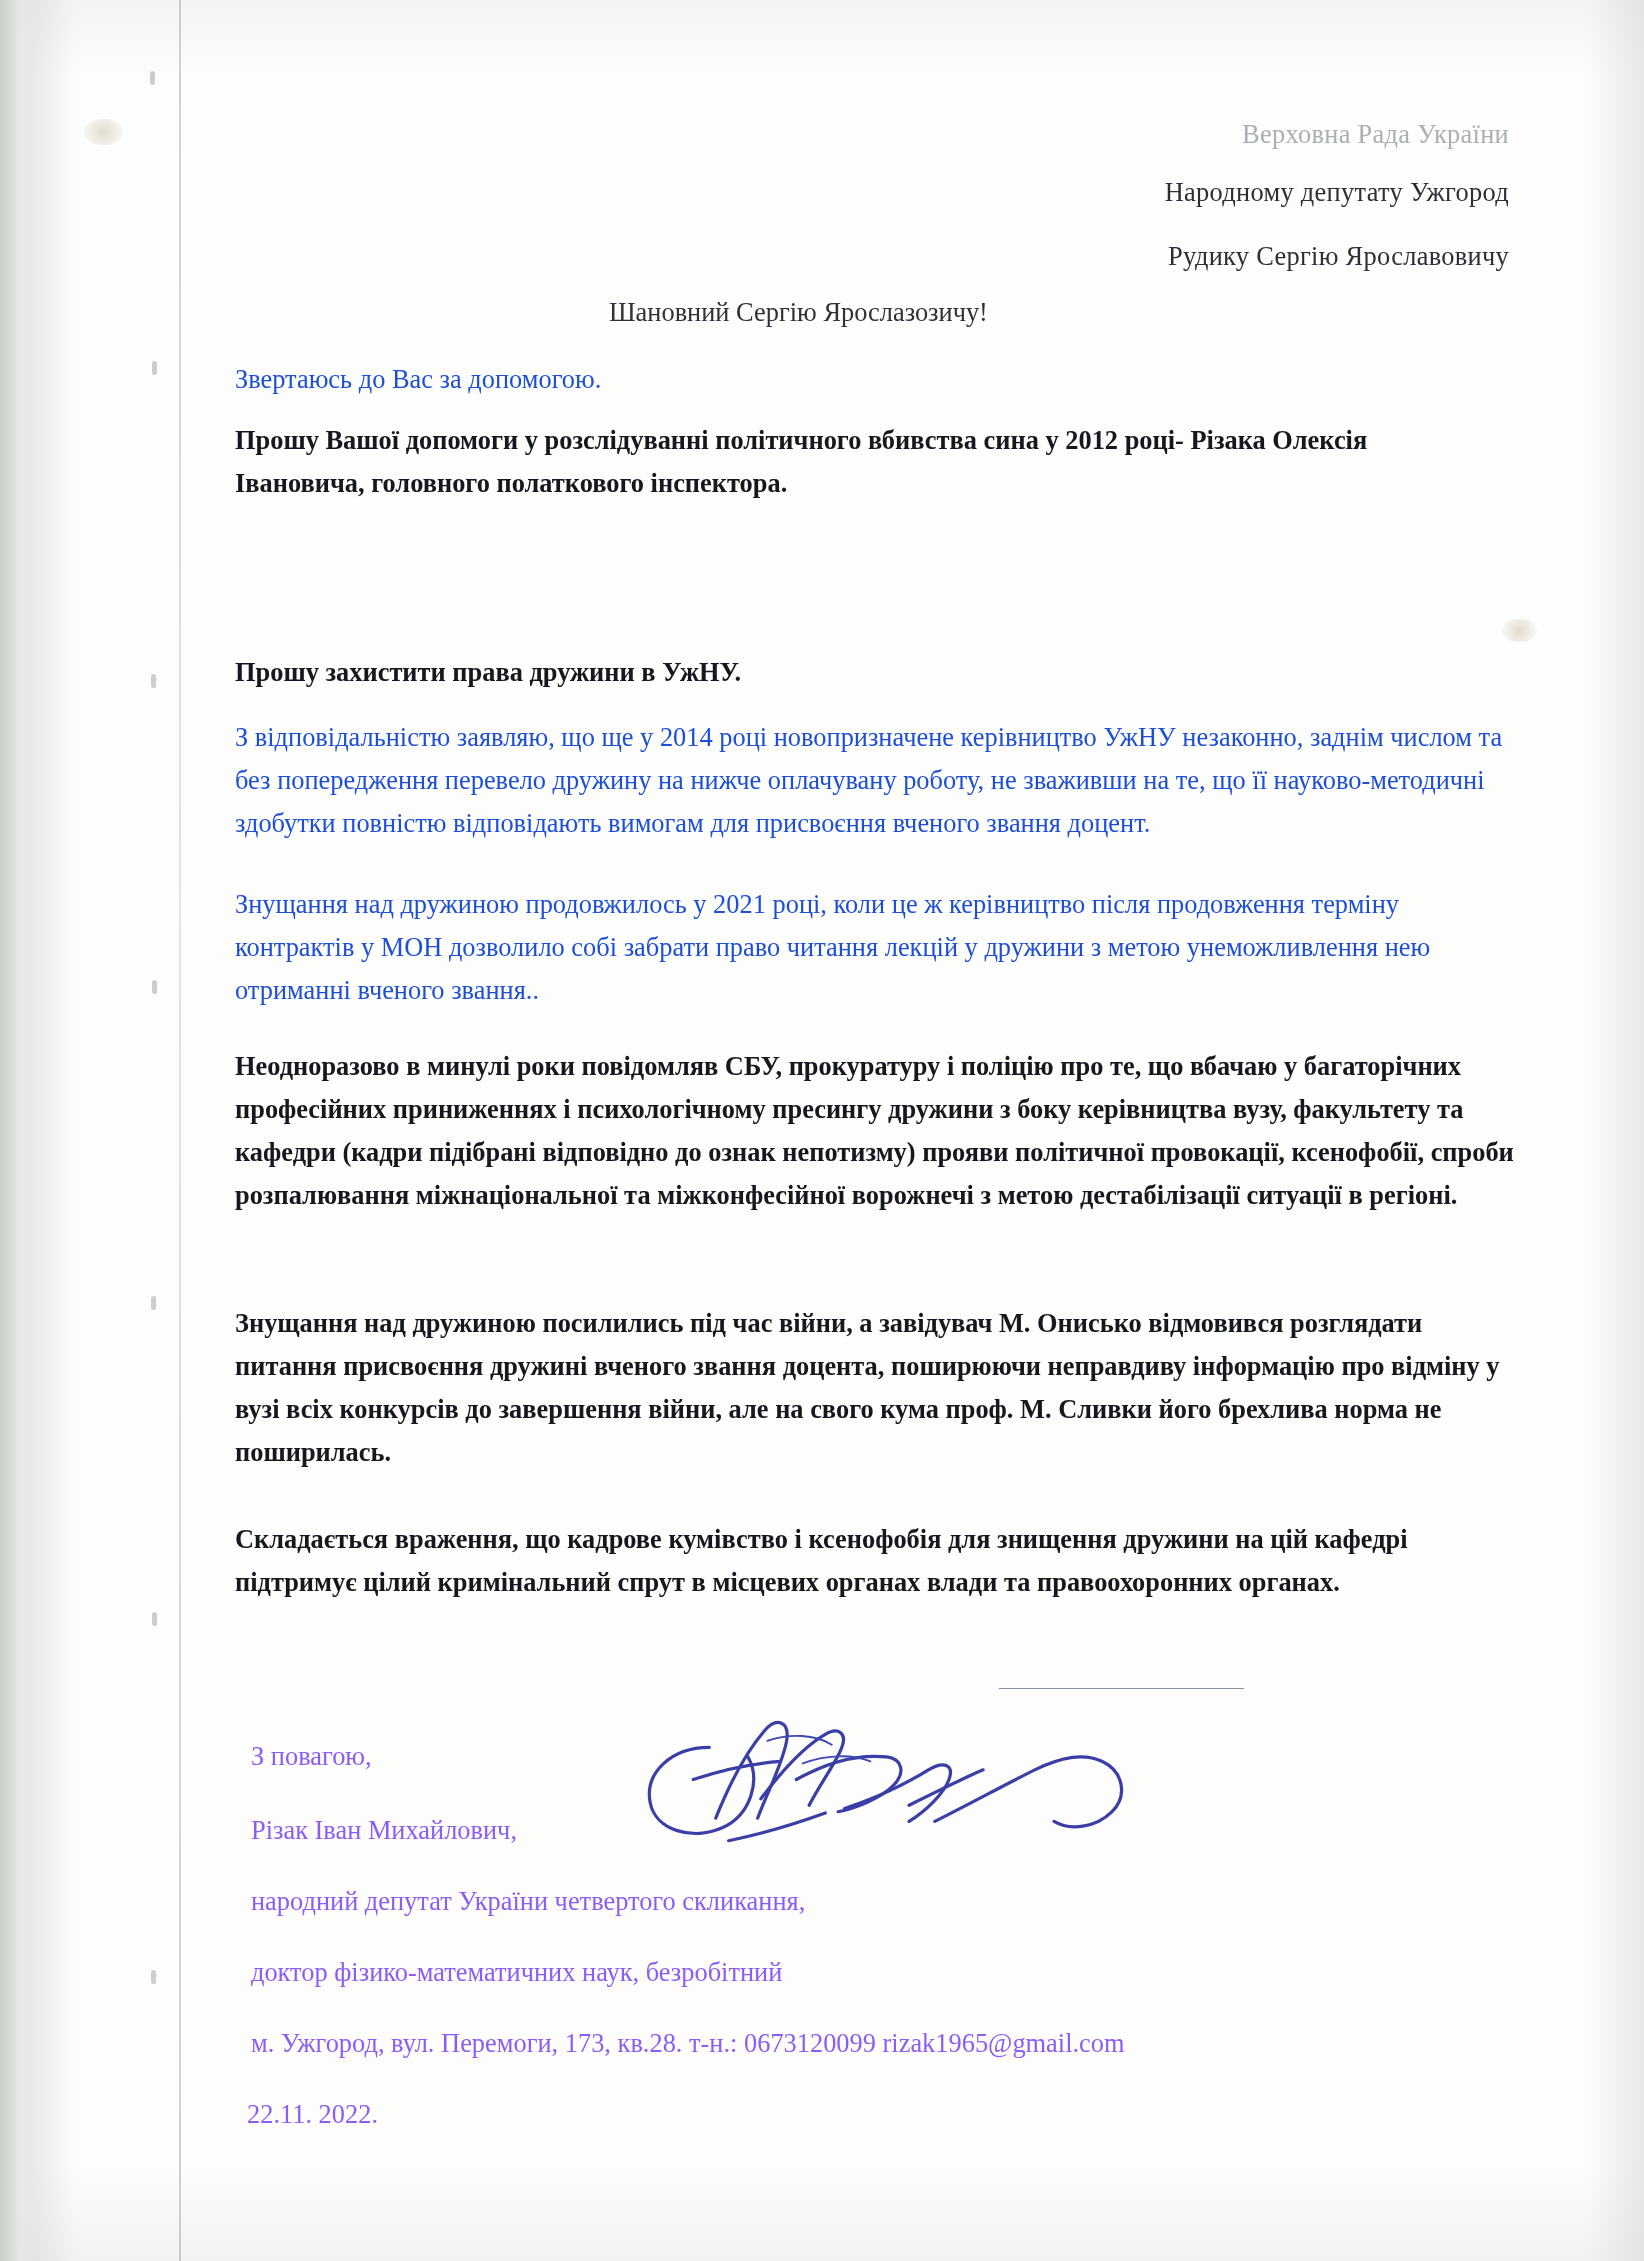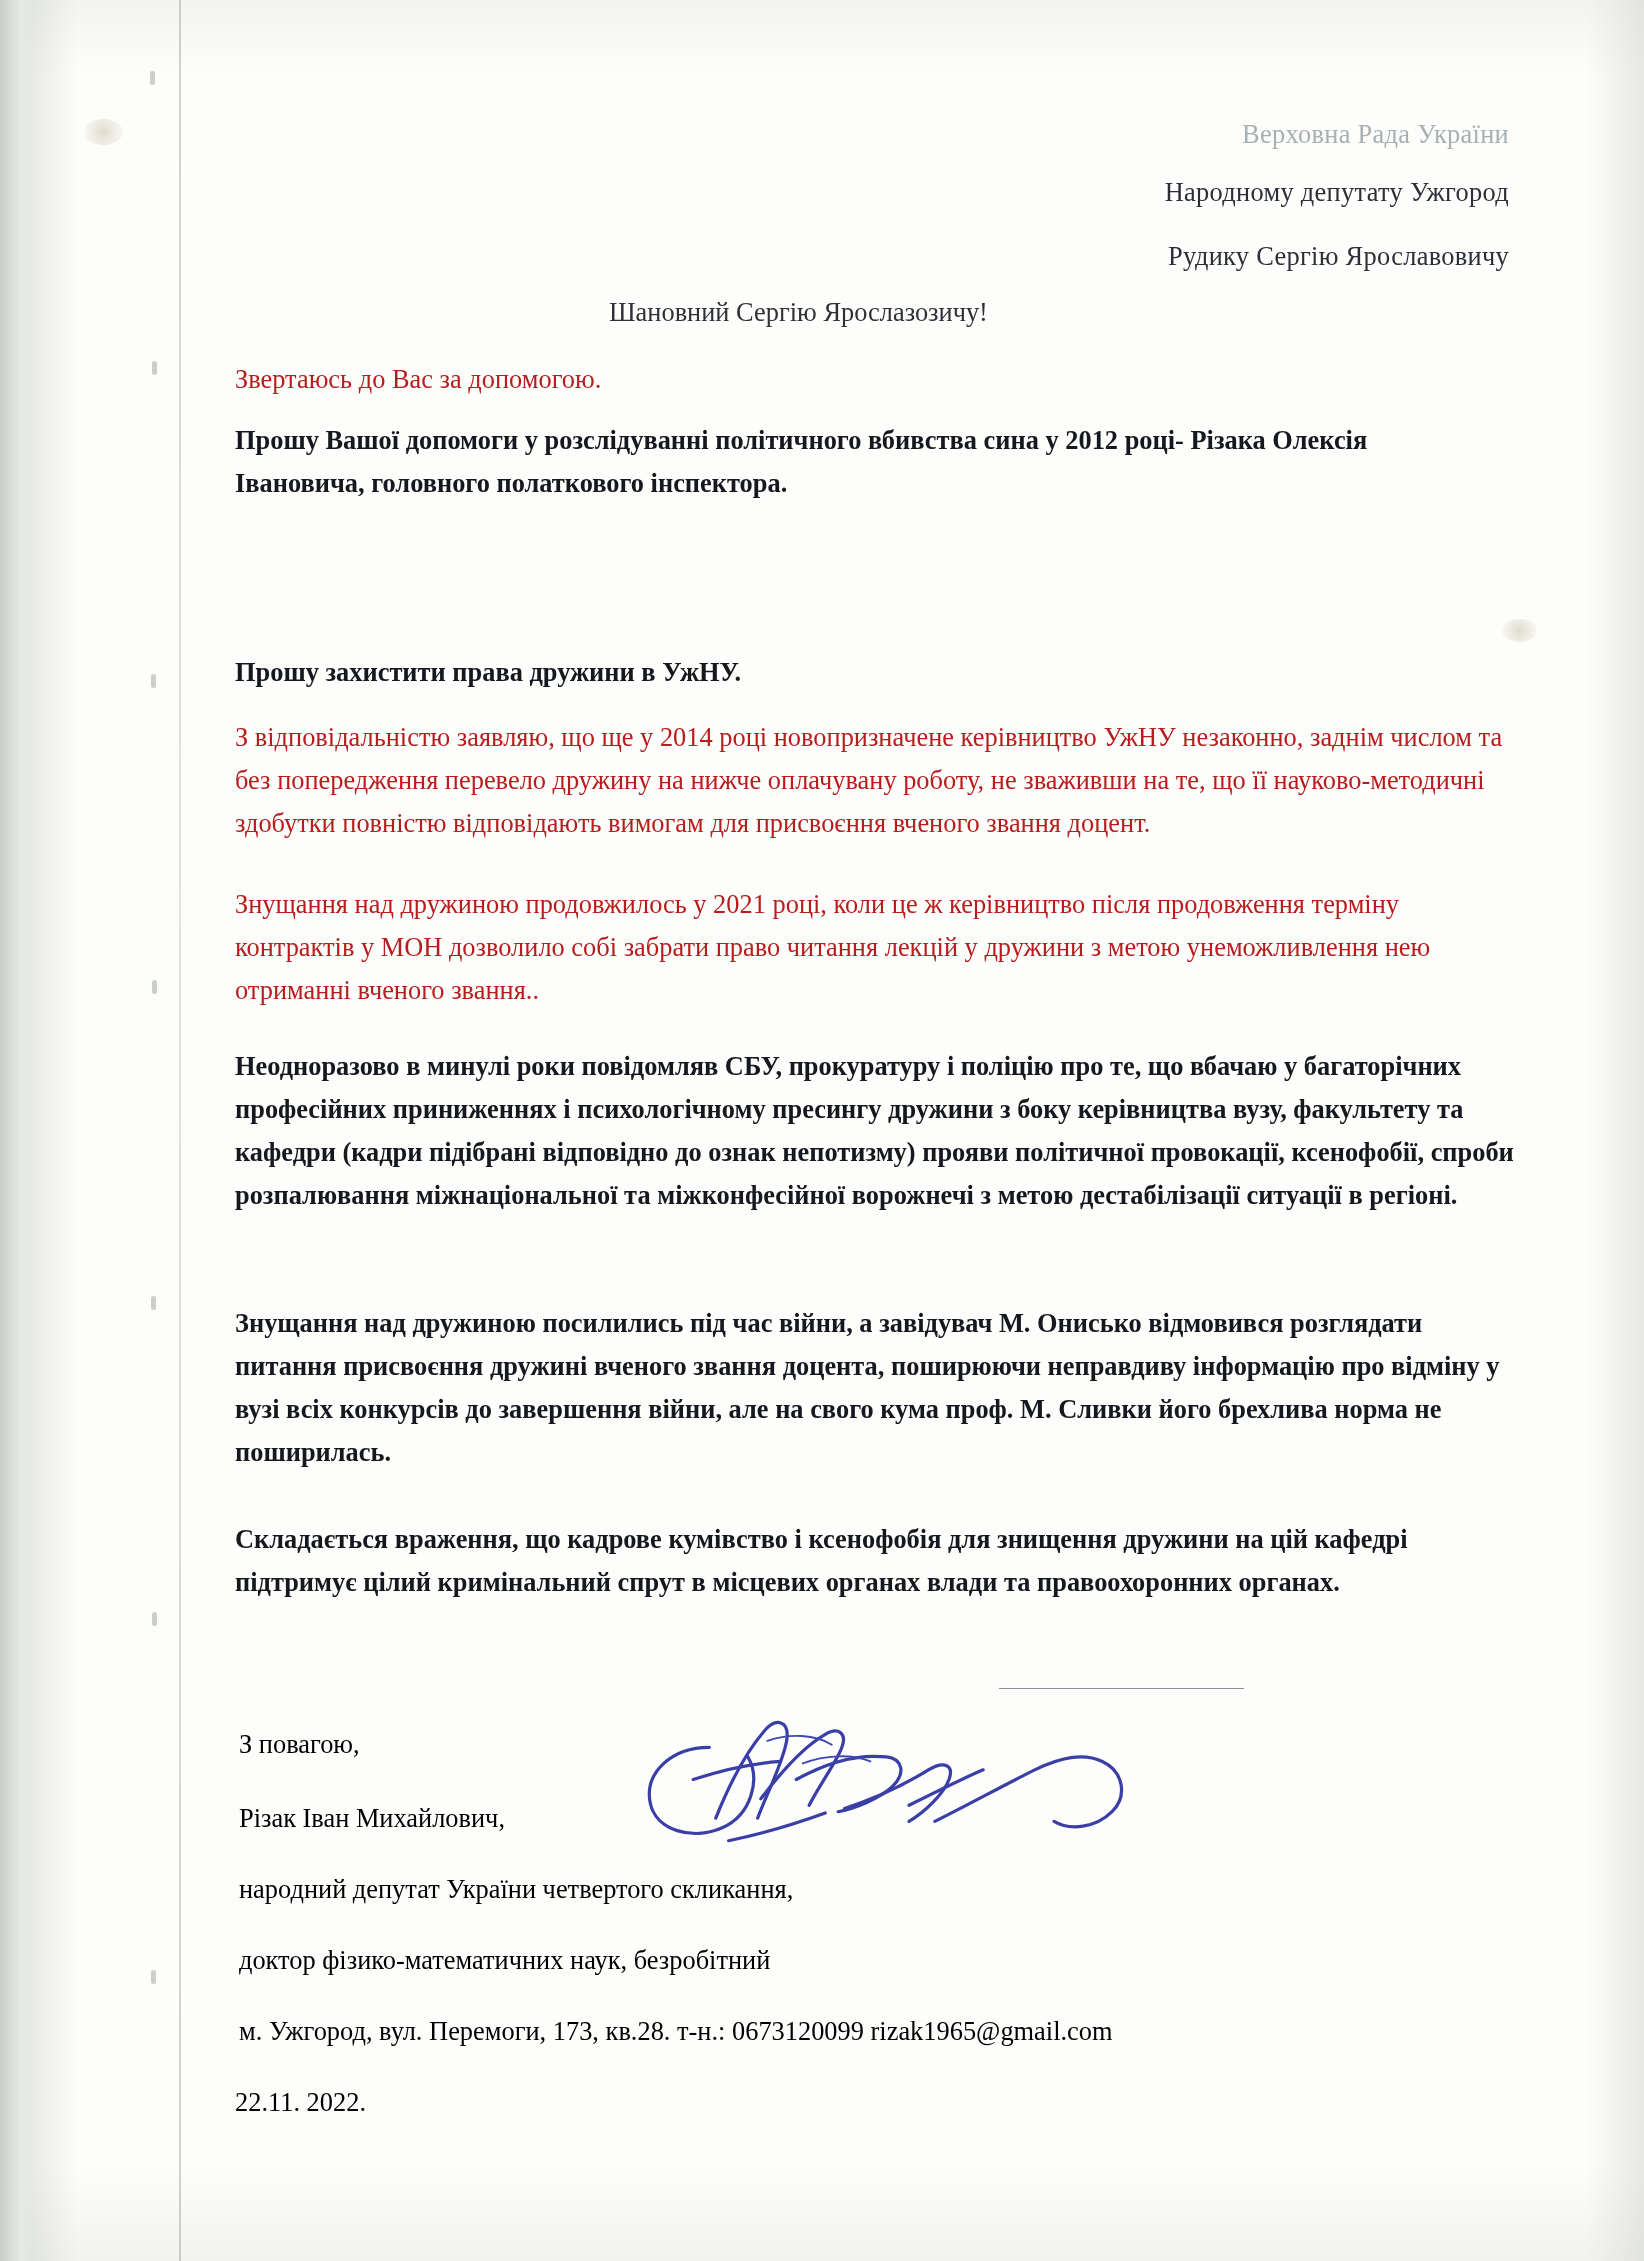--- a/index.html
+++ b/index.html
@@ -75,34 +75,34 @@
     left: 609px;
     font-size: 26.4px;
     color: #2e3138;
   }
 
   p.para {
     position: absolute;
     margin: 0;
     font-size: 26.4px;
     line-height: 43px;
-    color: #b91c1c;
+    color: #1d4ed8;
     text-align: left;
   }
   p.bold {
     font-weight: bold;
     color: #15181e;
   }
   .semi { color: #5d646a; }
 
   .sig-block p {
     position: absolute;
-    margin: 4px;
+    margin: 16px;
     font-size: 26.4px;
-    color: #000000;
+    color: #8b5cf6;
     white-space: nowrap;
   }
 
   .signature {
     position: absolute;
     left: 632px;
     top: 1702px;
     width: 567px;
     height: 155px;
     pointer-events: none;

